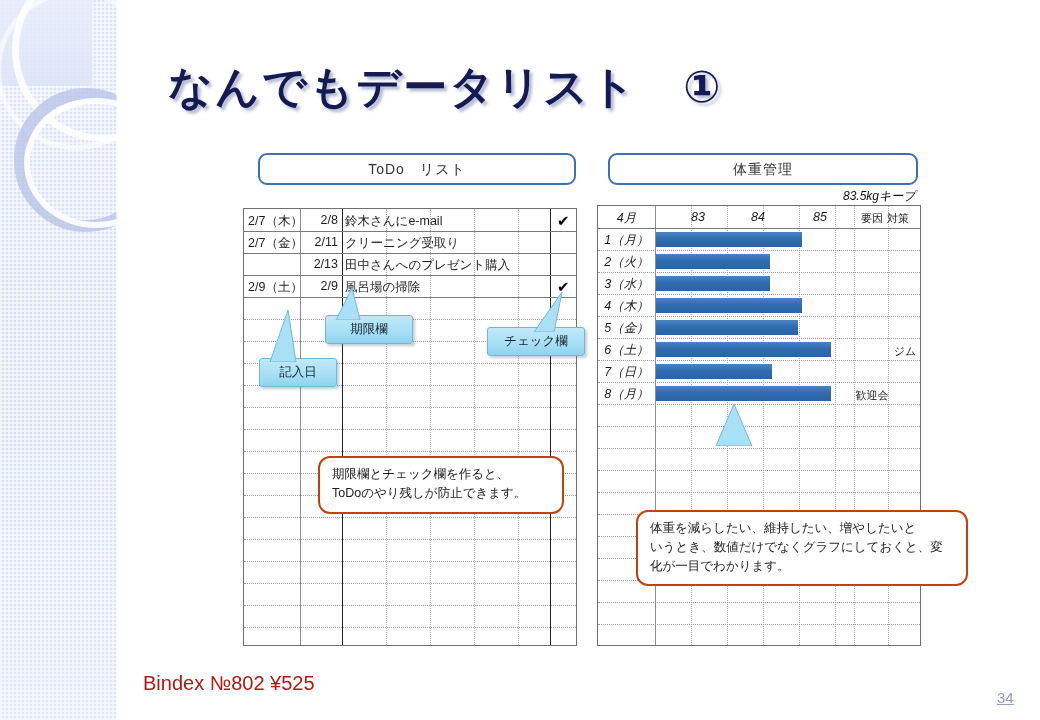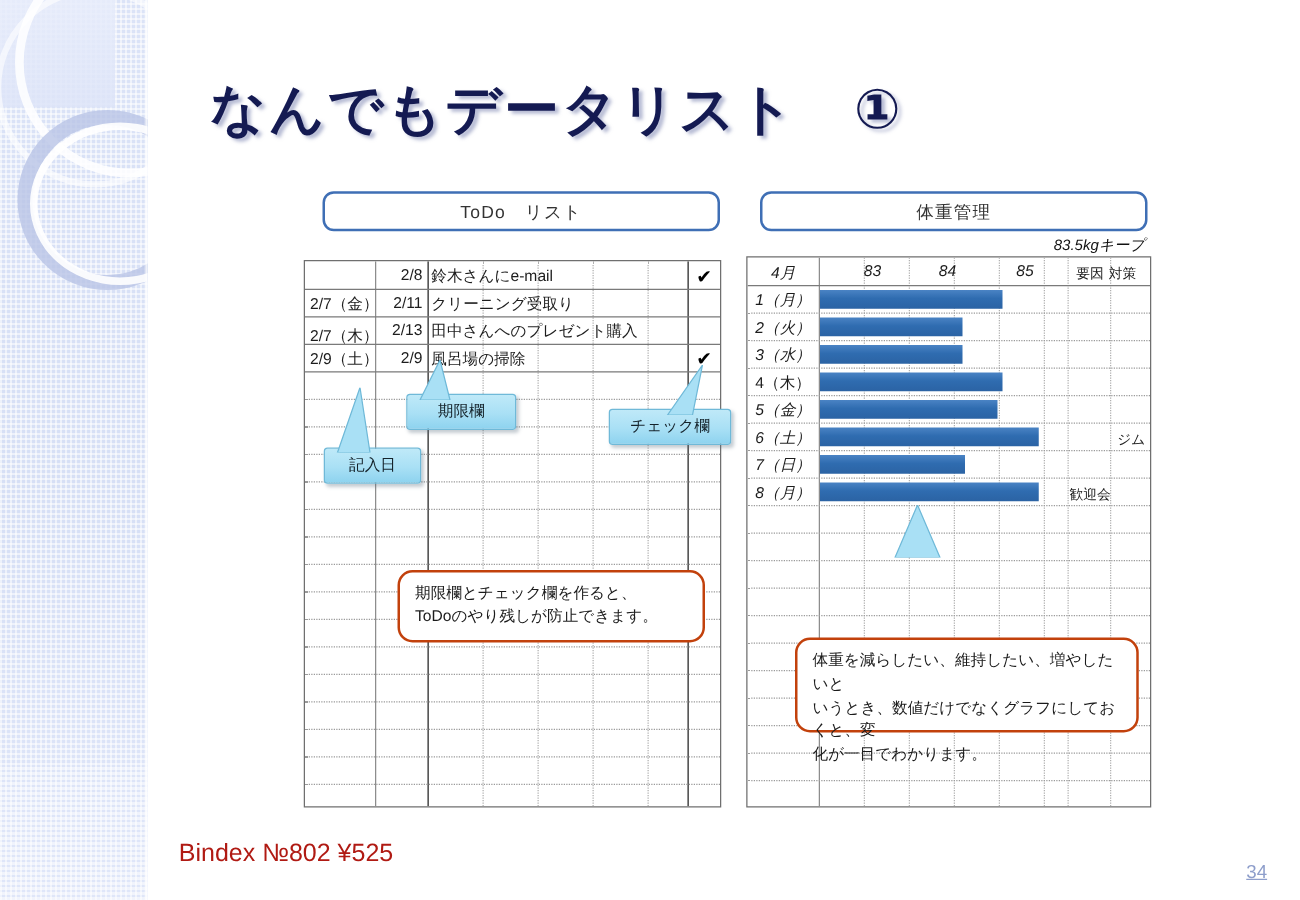--- a/index.html
+++ b/index.html
@@ -161,21 +161,21 @@
     <div class="hline" style="top:242px;"></div>
     <div class="hline" style="top:264px;"></div>
     <div class="hline" style="top:286px;"></div>
     <div class="hline" style="top:308px;"></div>
     <div class="hline" style="top:330px;"></div>
     <div class="hline" style="top:352px;"></div>
     <div class="hline" style="top:374px;"></div>
     <div class="hline" style="top:396px;"></div>
     <div class="hline" style="top:418px;"></div>
 
-    <div class="cell" style="left:4px;top:4px;width:50px;margin-top:48px;">2/7（木）</div>
+    <div class="cell" style="left:4px;top:4px;width:50px;">2/7（木）</div>
     <div class="cell r" style="left:58px;top:4px;width:36px;">2/8</div>
     <div class="cell" style="left:101px;top:4px;width:200px;">鈴木さんにe-mail</div>
     <div class="check" style="left:313px;top:3px;">✔</div>
 
     <div class="cell" style="left:4px;top:26px;width:50px;">2/7（金）</div>
     <div class="cell r" style="left:58px;top:26px;width:36px;">2/11</div>
     <div class="cell" style="left:101px;top:26px;width:200px;">クリーニング受取り</div>
     <div class="check" style="left:313px;top:25px;"></div>
 
     <div class="cell" style="left:4px;top:48px;width:50px;"></div>
@@ -249,21 +249,21 @@
     <div class="cell c" style="left:0px;top:4px;width:57px;font-style:italic;">4月</div>
     <div class="cell c" style="left:90px;top:4px;width:20px;font-style:italic;">83</div>
     <div class="cell c" style="left:150px;top:4px;width:20px;font-style:italic;">84</div>
     <div class="cell c" style="left:212px;top:4px;width:20px;font-style:italic;">85</div>
     <div class="cell c" style="left:258px;top:5px;width:32px;font-size:11px;">要因</div>
     <div class="cell c" style="left:284px;top:5px;width:32px;font-size:11px;">対策</div>
 
     <div class="cell c" style="left:0px;top:26px;width:57px;font-style:italic;">1（月）</div>
     <div class="cell c" style="left:0px;top:48px;width:57px;font-style:italic;">2（火）</div>
     <div class="cell c" style="left:0px;top:70px;width:57px;font-style:italic;">3（水）</div>
-    <div class="cell c" style="left:0px;top:92px;width:57px;">4（木）</div>
+    <div class="cell c" style="left:0px;top:92px;width:57px;font-style:italic;">4（木）</div>
     <div class="cell c" style="left:0px;top:114px;width:57px;font-style:italic;">5（金）</div>
     <div class="cell c" style="left:0px;top:136px;width:57px;font-style:italic;">6（土）</div>
     <div class="cell c" style="left:0px;top:158px;width:57px;font-style:italic;">7（日）</div>
     <div class="cell c" style="left:0px;top:180px;width:57px;font-style:italic;">8（月）</div>
 
     <div class="bar" style="left:58px;top:26px;width:146px;"></div>
     <div class="bar" style="left:58px;top:48px;width:114px;"></div>
     <div class="bar" style="left:58px;top:70px;width:114px;"></div>
     <div class="bar" style="left:58px;top:92px;width:146px;"></div>
     <div class="bar" style="left:58px;top:114px;width:142px;"></div>
@@ -272,21 +272,21 @@
     <div class="bar" style="left:58px;top:180px;width:175px;"></div>
 
     <div class="cell c" style="left:291px;top:138px;width:32px;font-size:11px;">ジム</div>
     <div class="cell c" style="left:257px;top:182px;width:34px;font-size:11px;">歓迎会</div>
   </div>
 
   <svg style="position:absolute;left:710px;top:404px;width:50px;height:42px;">
     <polygon points="6,42 24,0 42,42" fill="#a9e0f5" stroke="#6fb9d8" stroke-width="1"></polygon>
   </svg>
 
-  <div class="note" style="left:636px;top:510px;width:275px;height:76px;">
+  <div class="note" style="left:636px;top:510px;width:332px;height:76px;">
     <div>体重を減らしたい、維持したい、増やしたいと</div>
     <div>いうとき、数値だけでなくグラフにしておくと、変</div>
     <div>化が一目でわかります。</div>
   </div>
 
   <div class="footnote">Bindex №802 ¥525</div>
   <div class="pagenum">34</div>
 
 </div>
 

